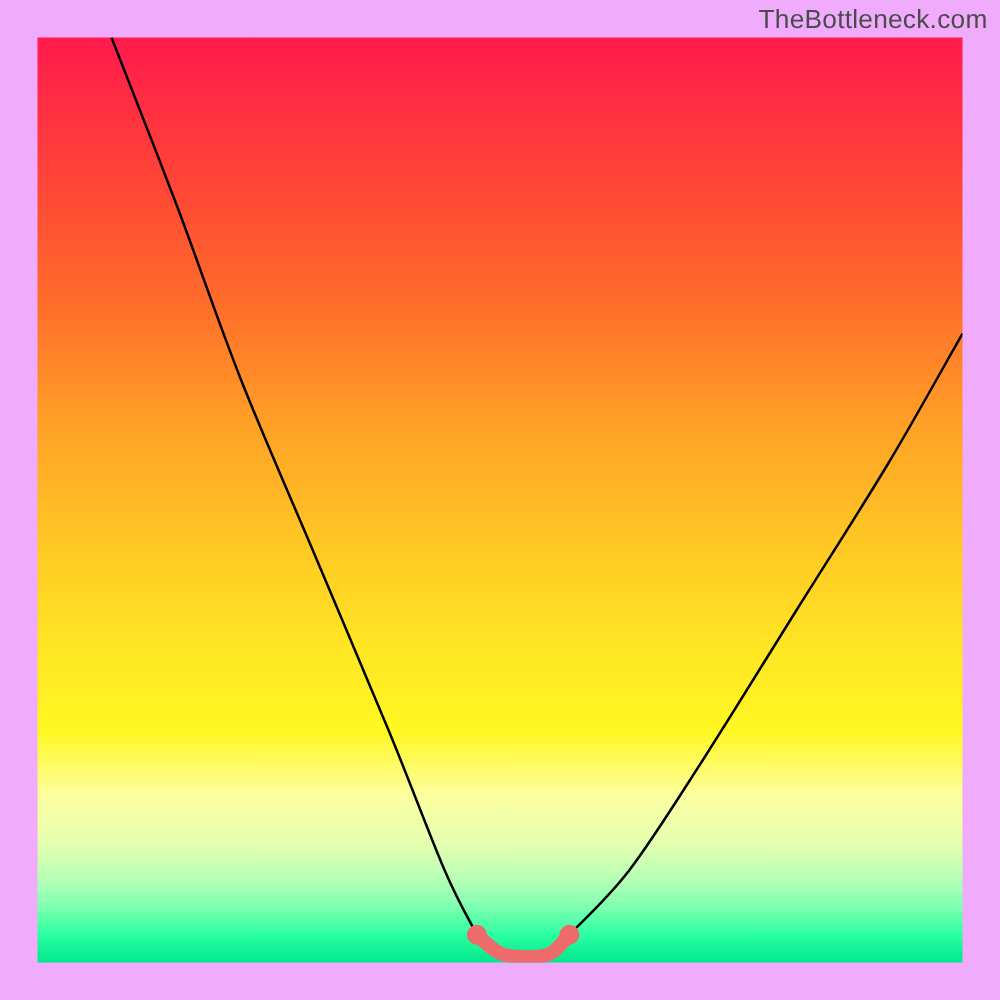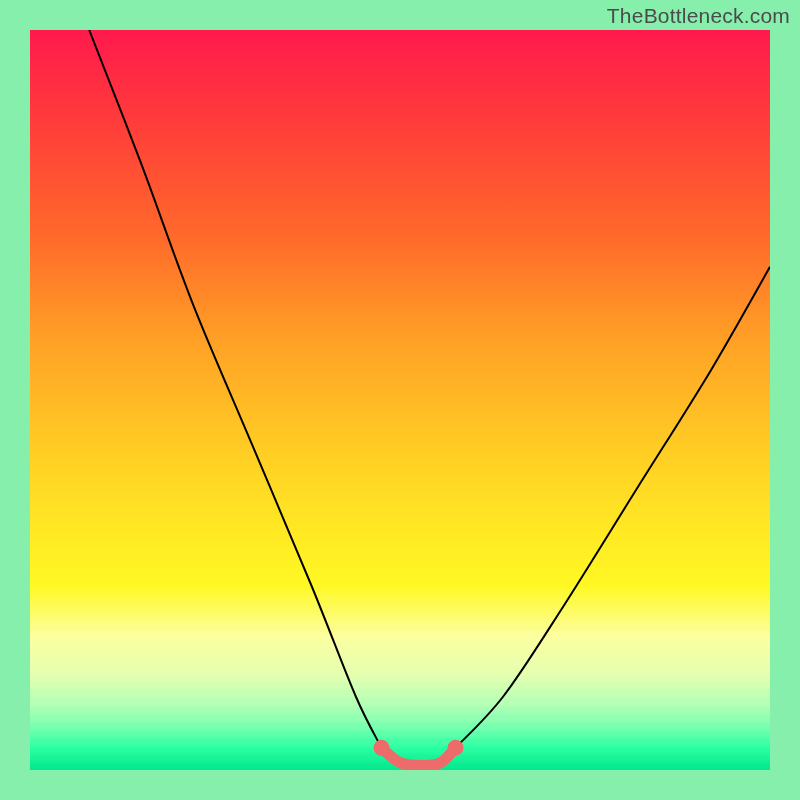--- a/index.html
+++ b/index.html
@@ -9,21 +9,21 @@
     height: 800px;
     background: #000;
     overflow: hidden;
   }
   .frame {
     position: absolute;
     left: 0;
     top: 0;
     width: 800px;
     height: 800px;
-    background: #86efac;
+    background: #f0abfc;
   }
   .plot-area {
     position: absolute;
     left: 30px;
     top: 30px;
     width: 740px;
     height: 740px;
     background: linear-gradient(to bottom,
       #ff1a4d 0%,
       #ff3b3b 12%,

